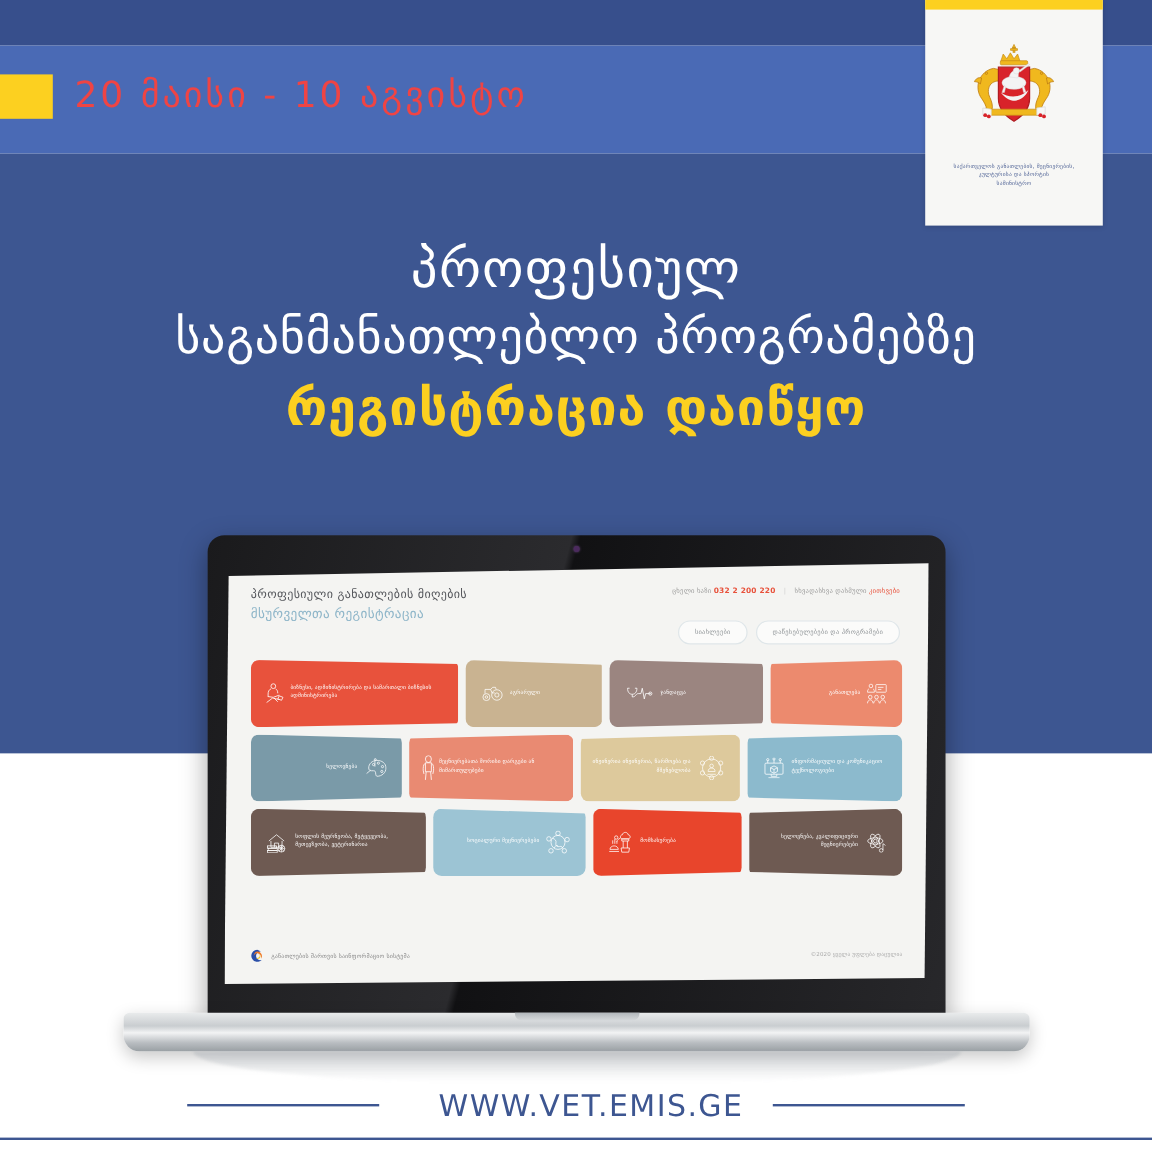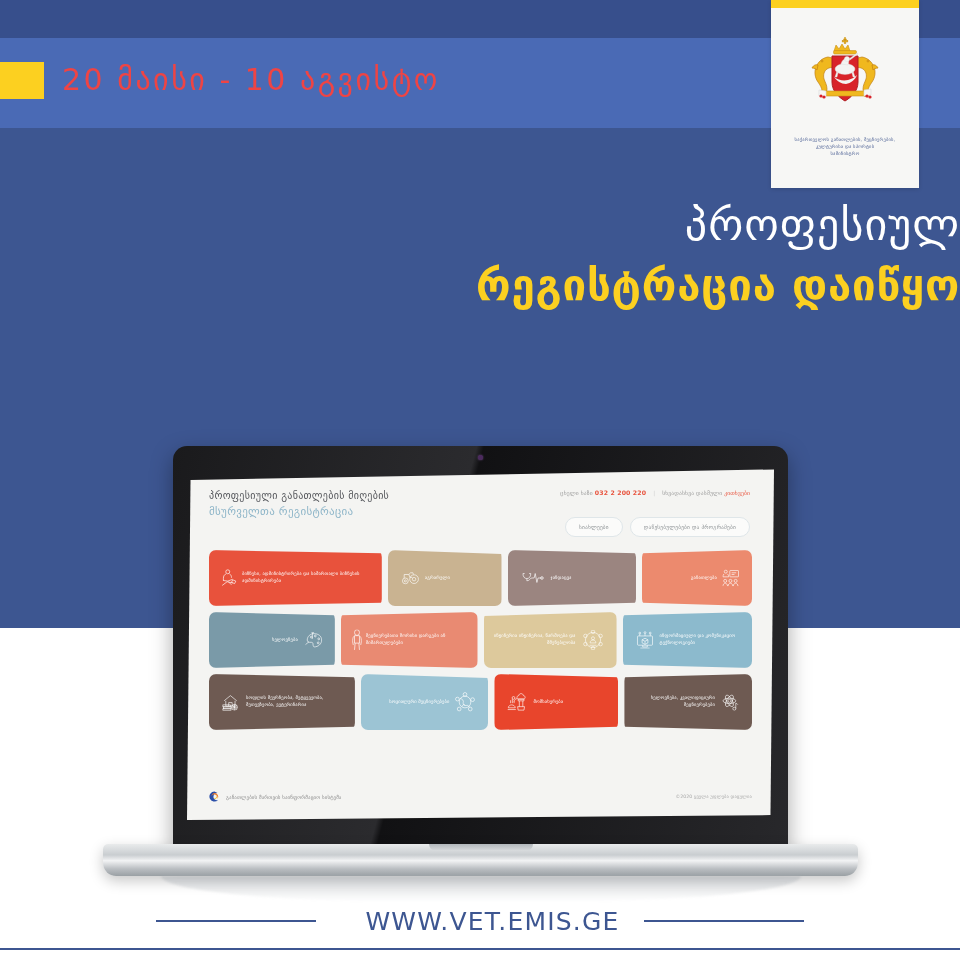--- a/index.html
+++ b/index.html
@@ -33,21 +33,21 @@
   }
   .emblem-card .yellow-strip { position:absolute; left:0; top:0; width:148px; height:8px; background:#fcd020; }
   .emblem-wrap { position:absolute; left:0; top:30px; width:148px; height:92px; display:flex; align-items:center; justify-content:center; }
   .ministry-text {
     position:absolute; left:8px; top:136px; width:132px;
     font-size:4.6px; line-height:7px; color:#4b5f93; text-align:center;
     letter-spacing:.2px;
   }
 
   
-  .headline { position:absolute; left:0; top:196px; width:960px; text-align:right; }
+  .headline { position:absolute; left:0; top:196px; width:960px; text-align:center; }
   .hl1 {
     font-size:44px; color:#ffffff; letter-spacing:1px; line-height:58px;
     font-weight:400;
   }
   .hl2 {
     font-size:40px; color:#ffffff; letter-spacing:.6px; line-height:54px;
     font-weight:400;
   }
   .hl3 {
     font-size:42px; color:#fcd020; letter-spacing:.8px; line-height:56px;
@@ -199,20 +199,21 @@
     </div>
     <div class="ministry-text">
       <div>საქართველოს განათლების, მეცნიერების,</div>
       <div>კულტურისა და სპორტის</div>
       <div>სამინისტრო</div>
     </div>
   </div>
 
   <div class="headline">
     <div class="hl1">პროფესიულ</div>
+    <div class="hl2">საგანმანათლებლო პროგრამებზე</div>
     <div class="hl3">რეგისტრაცია დაიწყო</div>
   </div>
 
   <div class="laptop">
     <div class="lid">
       <div class="webcam"></div>
 
       <div class="screen">
         <div class="screen-inner">
 

